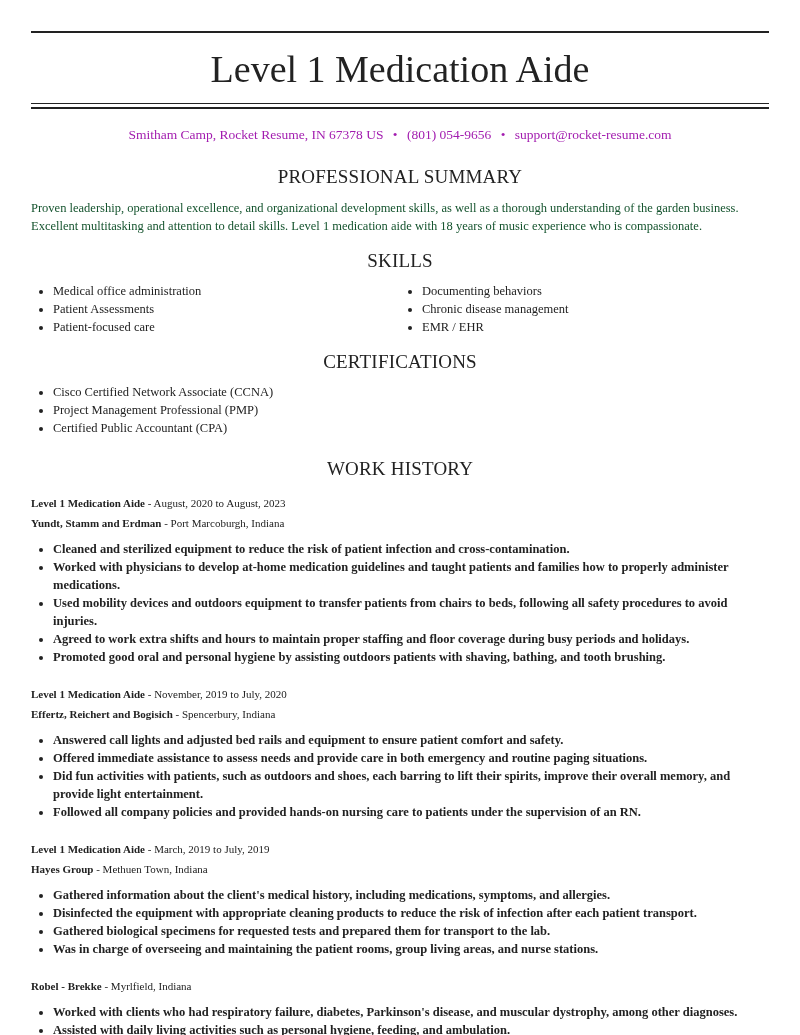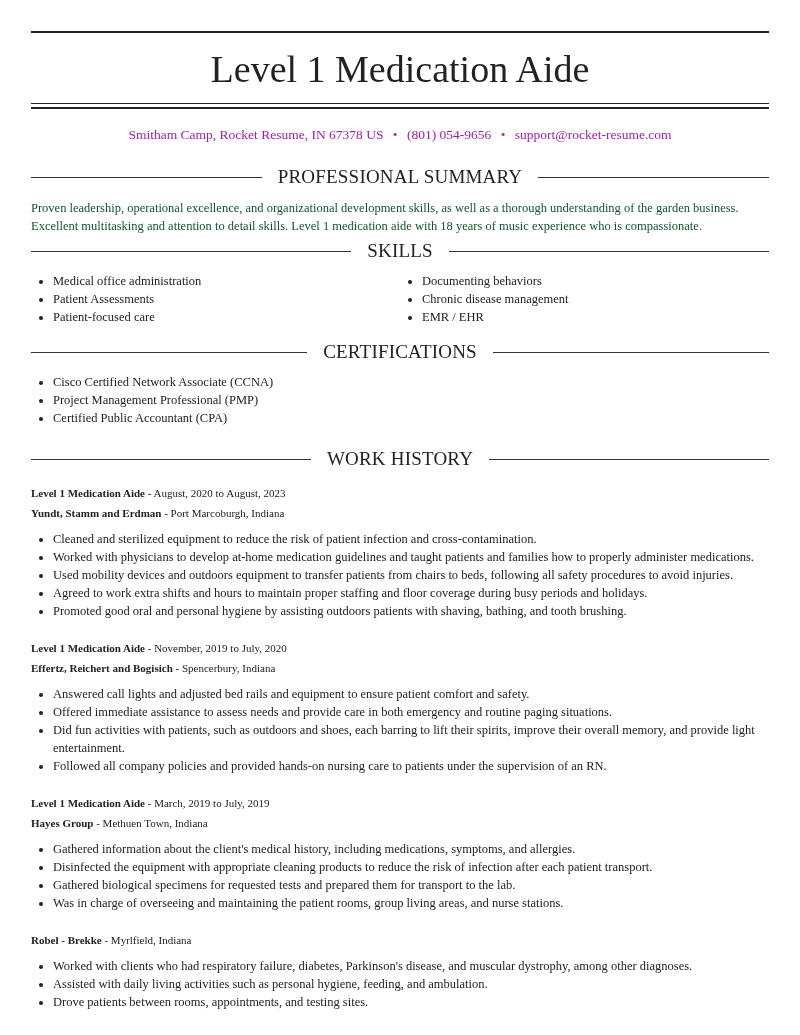--- a/index.html
+++ b/index.html
@@ -12,37 +12,37 @@
     .title {
       text-align: center; font-size: 38px; line-height: 46px;
       margin: 13px 0 11px 0; color: #222; font-weight: normal;
     }
     .rule-double { height: 3px; border-top: 1px solid #222; border-bottom: 2px solid #222; }
     .contact {
       text-align: center; font-size: 13.5px; margin-top: 16px; line-height: 20px; color: #a21caf;
     }
     .contact .sep { margin: 0 6px; }
     .section-head {
-      display: flex; align-items: center; margin-top: 20px; height: 24px;
+      display: flex; align-items: center; margin-top: 20px; height: 24px; flex-direction: column;
     }
     .section-head .line { flex: 1; height: 0; border-top: 1px solid #333; }
     .section-head .label {
       font-size: 19px; padding: 0 16px; color: #222; letter-spacing: 0.2px;
     }
     .summary { font-size: 12.5px; line-height: 18px; margin-top: 10px; color: #14532d; }
     ul { margin: 0; padding-left: 22px; }
     li { font-size: 12.5px; line-height: 18px; color: #222; }
     .skills { display: flex; margin-top: 9px; }
     .skills ul { flex: 1; }
     .certs { margin-top: 9px; }
     .job { margin-top: 12px; }
     .job + .job { margin-top: 18px; }
     .job .line1, .job .line2 { font-size: 11px; line-height: 20px; }
     .job b { font-weight: bold; }
-    .job ul { margin-top: 7px; }
+    .job ul { margin-top: 7px; font-weight: bold; }
   </style>
 </head>
 <body>
 
 <div class="page">
   <div class="rule-top"></div>
   <h1 class="title">Level 1 Medication Aide</h1>
   <div class="rule-double"></div>
 
   <div class="contact">
@@ -53,21 +53,21 @@
     <span>support@rocket-resume.com</span>
   </div>
 
   <div class="section-head">
     <div class="line"></div>
     <div class="label">PROFESSIONAL SUMMARY</div>
     <div class="line"></div>
   </div>
   <div class="summary">Proven leadership, operational excellence, and organizational development skills, as well as a thorough understanding of the garden business. Excellent multitasking and attention to detail skills. Level 1 medication aide with 18 years of music experience who is compassionate.</div>
 
-  <div class="section-head" style="margin-top:4px;">
+  <div class="section-head" style="margin-top:14px;">
     <div class="line"></div>
     <div class="label">SKILLS</div>
     <div class="line"></div>
   </div>
   <div class="skills">
     <ul>
       <li>Medical office administration</li>
       <li>Patient Assessments</li>
       <li>Patient-focused care</li>
     </ul>

